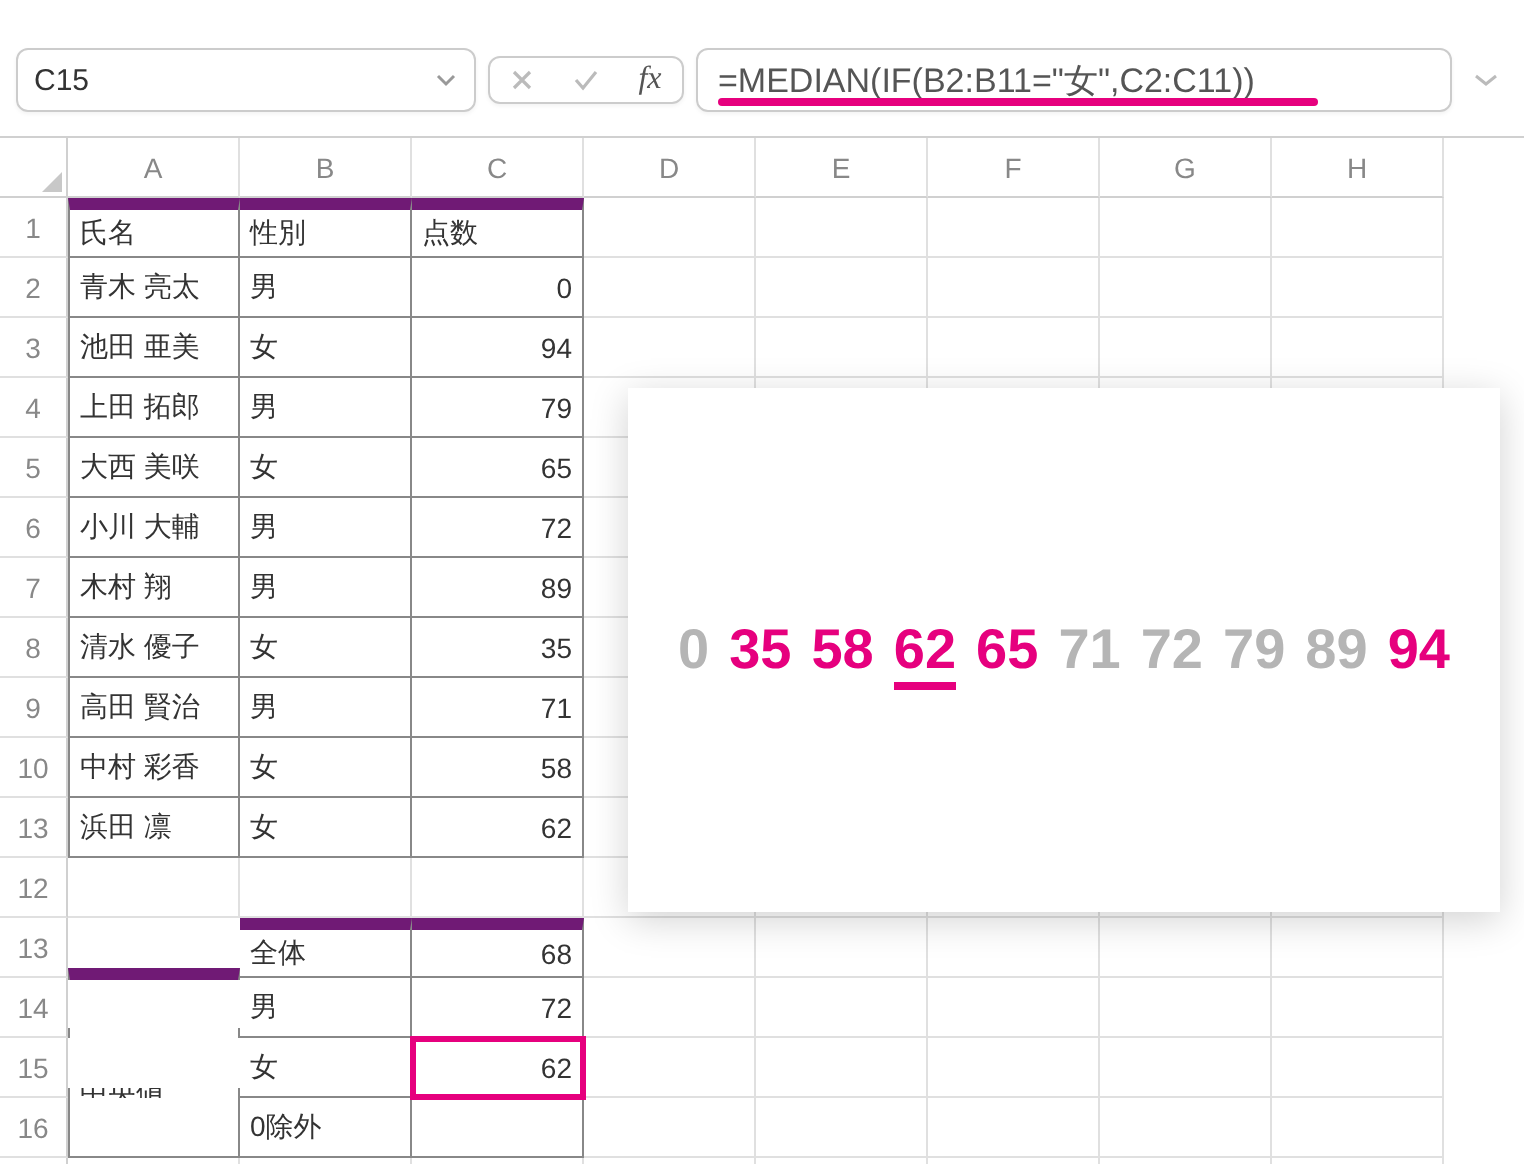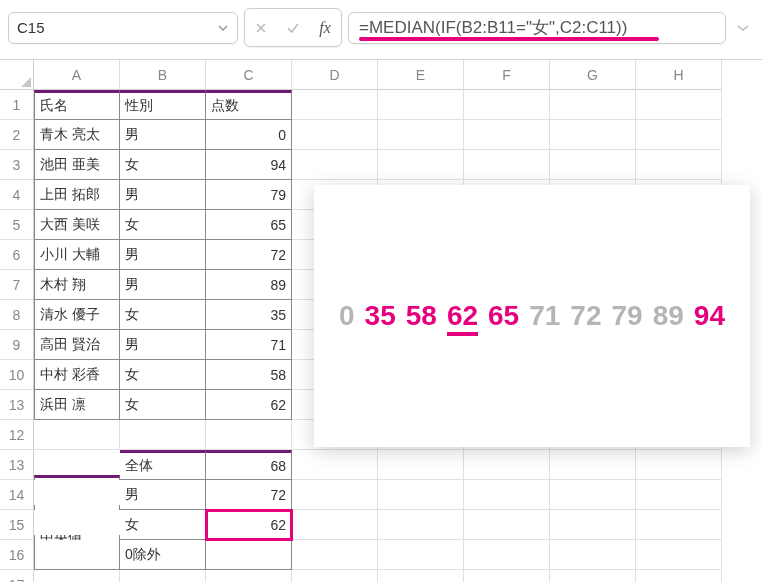--- a/index.html
+++ b/index.html
@@ -9,40 +9,40 @@
     font-size: 14px;
     background: #fff;
     color: #333;
     width: 762px;
     height: 582px;
     overflow: hidden;
   }
   .top-bar {
     display: flex;
     align-items: center;
-    padding: 8px 8px 12px 8px;
+    padding: 24px 8px 12px 8px;
     gap: 6px;
   }
   .name-box {
     display: flex;
     align-items: center;
     border: 1px solid #ccc;
     border-radius: 6px;
     padding: 4px 8px;
     width: 230px;
     height: 32px;
     box-shadow: 0 1px 2px rgba(0,0,0,0.05);
   }
   .name-box .cell-ref { flex: 1; font-size: 15px; color: #333; }
   .name-box .chev { color: #888; }
   .tool-group {
     display: flex;
     border: 1px solid #ccc;
     border-radius: 6px;
-    height: 39px;
+    height: 24px;
     align-items: center;
     box-shadow: 0 1px 2px rgba(0,0,0,0.05);
   }
   .tool-btn {
     width: 32px;
     display: flex;
     align-items: center;
     justify-content: center;
     color: #999;
     font-size: 15px;
@@ -105,21 +105,21 @@
     display: flex;
     align-items: center;
     padding: 0 5px;
     font-size: 14px;
     background: #fff;
     overflow: hidden;
     white-space: nowrap;
   }
   .cell.num { justify-content: flex-end; }
   .tbl { border-right: 1px solid #888; border-bottom: 1px solid #888; }
-  .tbl-top { border-top: 3px solid #701a75; }
+  .tbl-top { border-top: 6px solid #701a75; }
   .tbl-left { border-left: 1px solid #888; }
   .sel {
     outline: 3px solid #e6007e;
     outline-offset: -2px;
     z-index: 2;
   }
   .mergeA { border-bottom: 1px solid #888 !important; margin-top: 25px; }
   .mergeA.nb { border-bottom: none !important; }
   .overlay-box {
     position: absolute;

